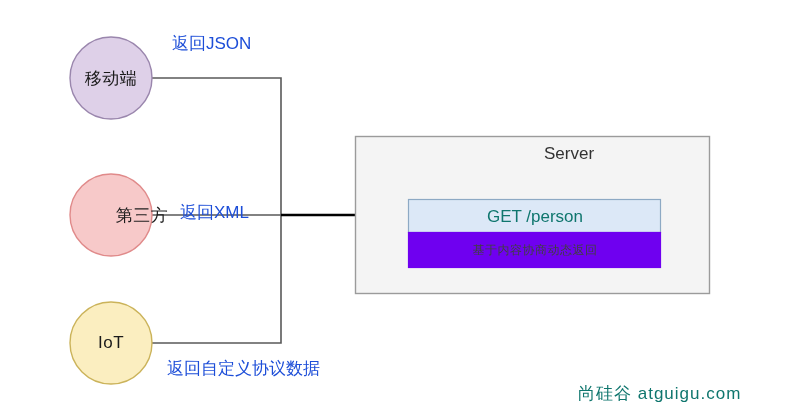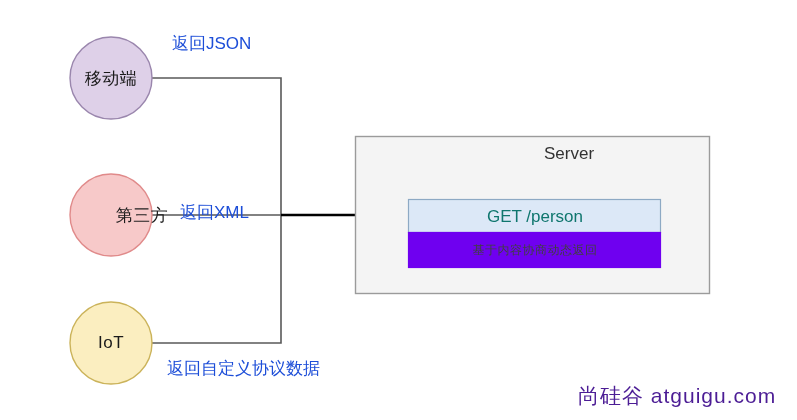--- a/index.html
+++ b/index.html
@@ -64,22 +64,22 @@
     white-space: nowrap;
     letter-spacing: 0.5px;
     font-family: Liberation Mono, monospace;
   }
   .watermark {
     position: absolute;
     white-space: nowrap;
     pointer-events: none;
   }
   .watermark-brand {
-    font-size: 21px;
-    color: #4c1d95;
+    font-size: 17px;
+    color: #0f766e;
     letter-spacing: 1px;
   }
   .watermark-juejin {
     font-size: 14px;
     color: #c6c6c6;
     letter-spacing: 0.5px;
   }
 </style>
 </head>
 <body>

